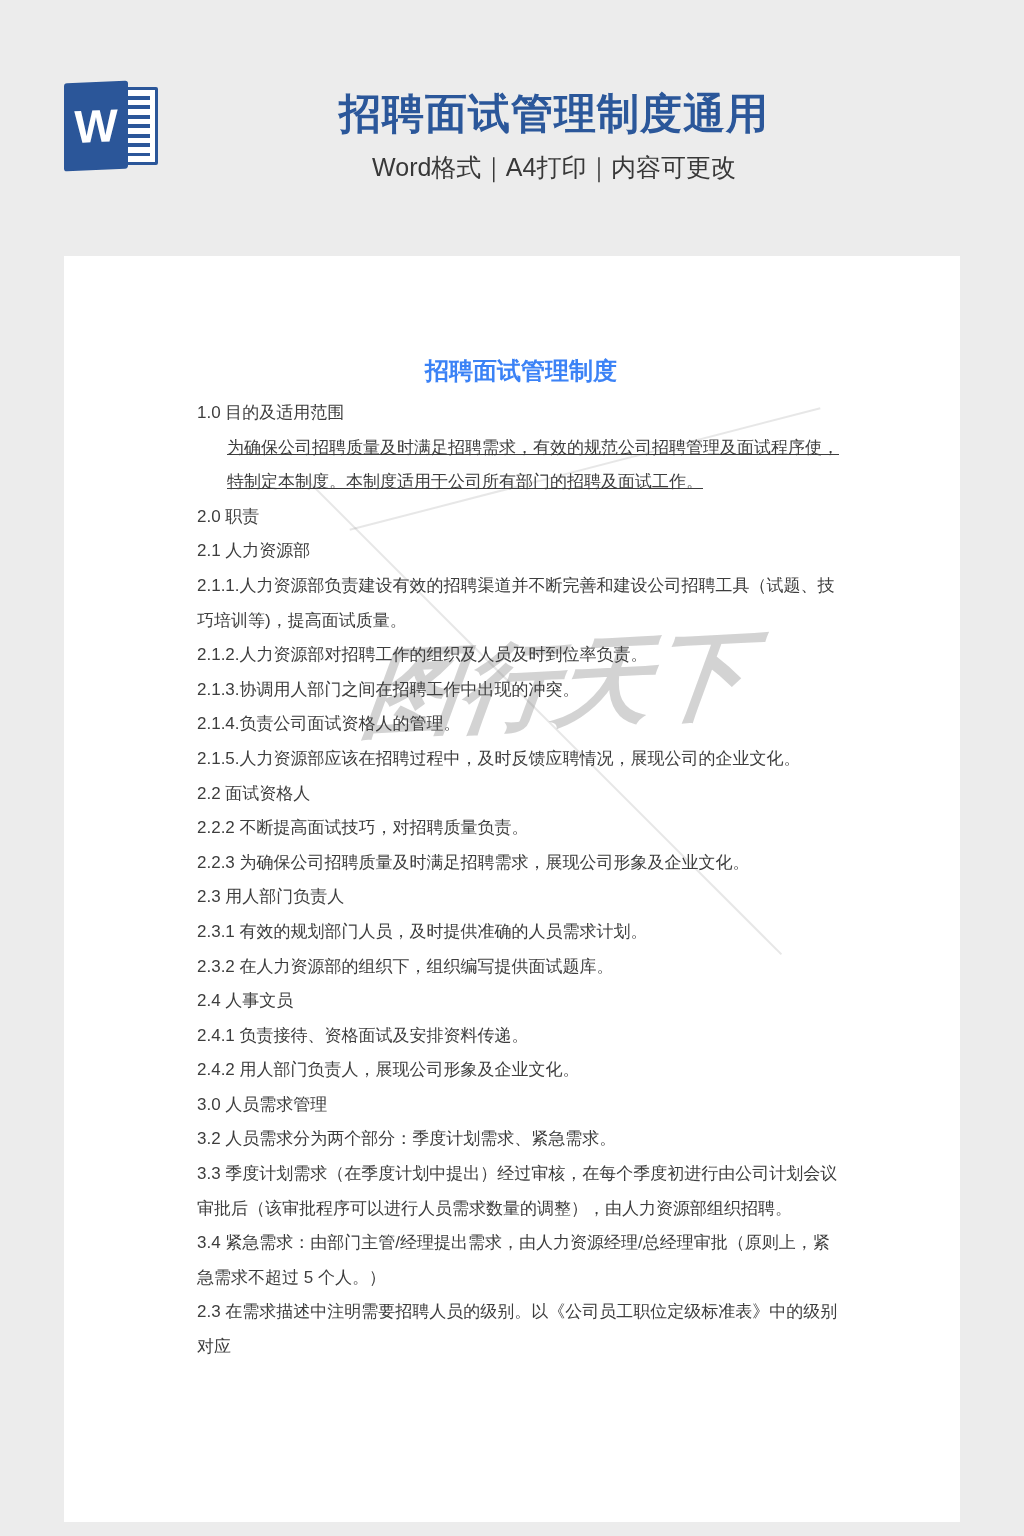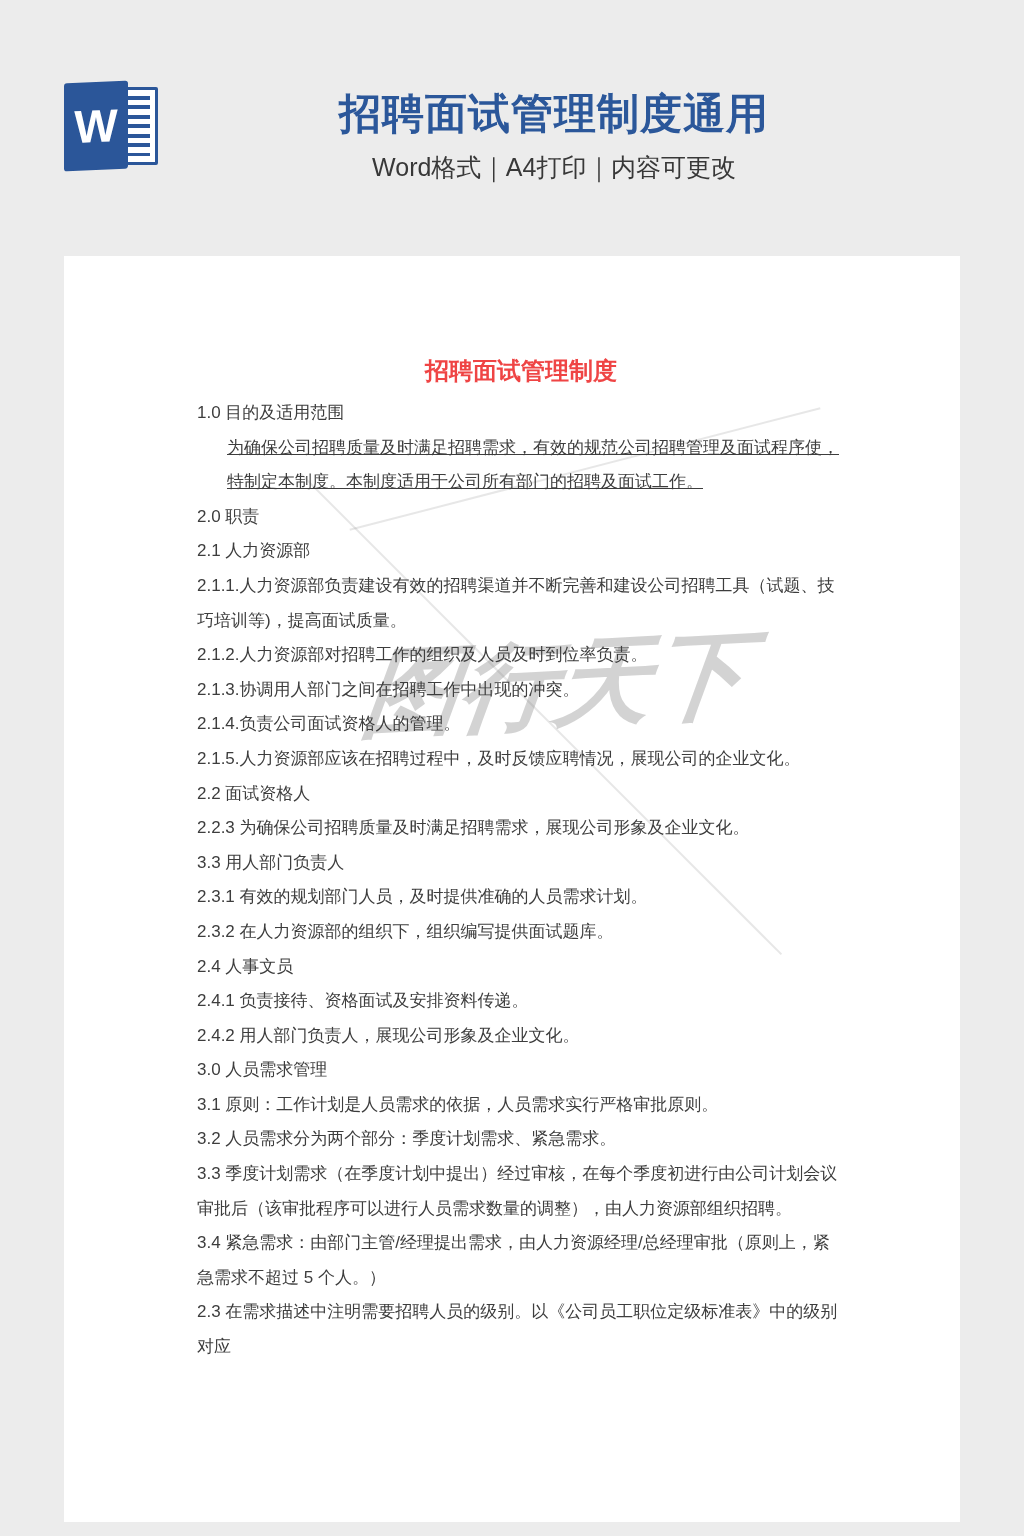--- a/index.html
+++ b/index.html
@@ -68,21 +68,21 @@
 
   
   .doc-content {
     position: relative; z-index: 1;
     padding: 100px 115px 0 133px;
     color: #3d3d3d;
   }
   .doc-title {
     margin: 0 0 10px 0;
     font-size: 24px; line-height: 30px; font-weight: bold;
-    text-align: center; color: #ef4444;
+    text-align: center; color: #3b82f6;
   }
   .doc-paragraphs { margin-top: 4px; }
   .para { margin: 0; font-size: 17px; line-height: 34.6px; }
   .para.indent { padding-left: 30px; text-decoration: underline; }
 </style>
 </head>
 <body>
 
 <div class="header">
   <div class="word-icon">
@@ -111,28 +111,28 @@
         <div class="para">1.0 目的及适用范围</div>
         <div class="para indent">为确保公司招聘质量及时满足招聘需求，有效的规范公司招聘管理及面试程序使，特制定本制度。本制度适用于公司所有部门的招聘及面试工作。</div>
         <div class="para">2.0 职责</div>
         <div class="para">2.1 人力资源部</div>
         <div class="para">2.1.1.人力资源部负责建设有效的招聘渠道并不断完善和建设公司招聘工具（试题、技巧培训等)，提高面试质量。</div>
         <div class="para">2.1.2.人力资源部对招聘工作的组织及人员及时到位率负责。</div>
         <div class="para">2.1.3.协调用人部门之间在招聘工作中出现的冲突。</div>
         <div class="para">2.1.4.负责公司面试资格人的管理。</div>
         <div class="para">2.1.5.人力资源部应该在招聘过程中，及时反馈应聘情况，展现公司的企业文化。</div>
         <div class="para">2.2 面试资格人</div>
+        <div class="para">2.2.2 不断提高面试技巧，对招聘质量负责。</div>
         <div class="para">2.2.3 为确保公司招聘质量及时满足招聘需求，展现公司形象及企业文化。</div>
-        <div class="para">3.3 用人部门负责人</div>
+        <div class="para">2.3 用人部门负责人</div>
         <div class="para">2.3.1 有效的规划部门人员，及时提供准确的人员需求计划。</div>
         <div class="para">2.3.2 在人力资源部的组织下，组织编写提供面试题库。</div>
         <div class="para">2.4 人事文员</div>
         <div class="para">2.4.1 负责接待、资格面试及安排资料传递。</div>
         <div class="para">2.4.2 用人部门负责人，展现公司形象及企业文化。</div>
         <div class="para">3.0 人员需求管理</div>
-        <div class="para">3.1 原则：工作计划是人员需求的依据，人员需求实行严格审批原则。</div>
         <div class="para">3.2 人员需求分为两个部分：季度计划需求、紧急需求。</div>
         <div class="para">3.3 季度计划需求（在季度计划中提出）经过审核，在每个季度初进行由公司计划会议审批后（该审批程序可以进行人员需求数量的调整），由人力资源部组织招聘。</div>
         <div class="para">3.4 紧急需求：由部门主管/经理提出需求，由人力资源经理/总经理审批（原则上，紧急需求不超过 5 个人。）</div>
         <div class="para">2.3 在需求描述中注明需要招聘人员的级别。以《公司员工职位定级标准表》中的级别对应</div>
       </div>
   </div>
 </div>
 
 </body></html>

